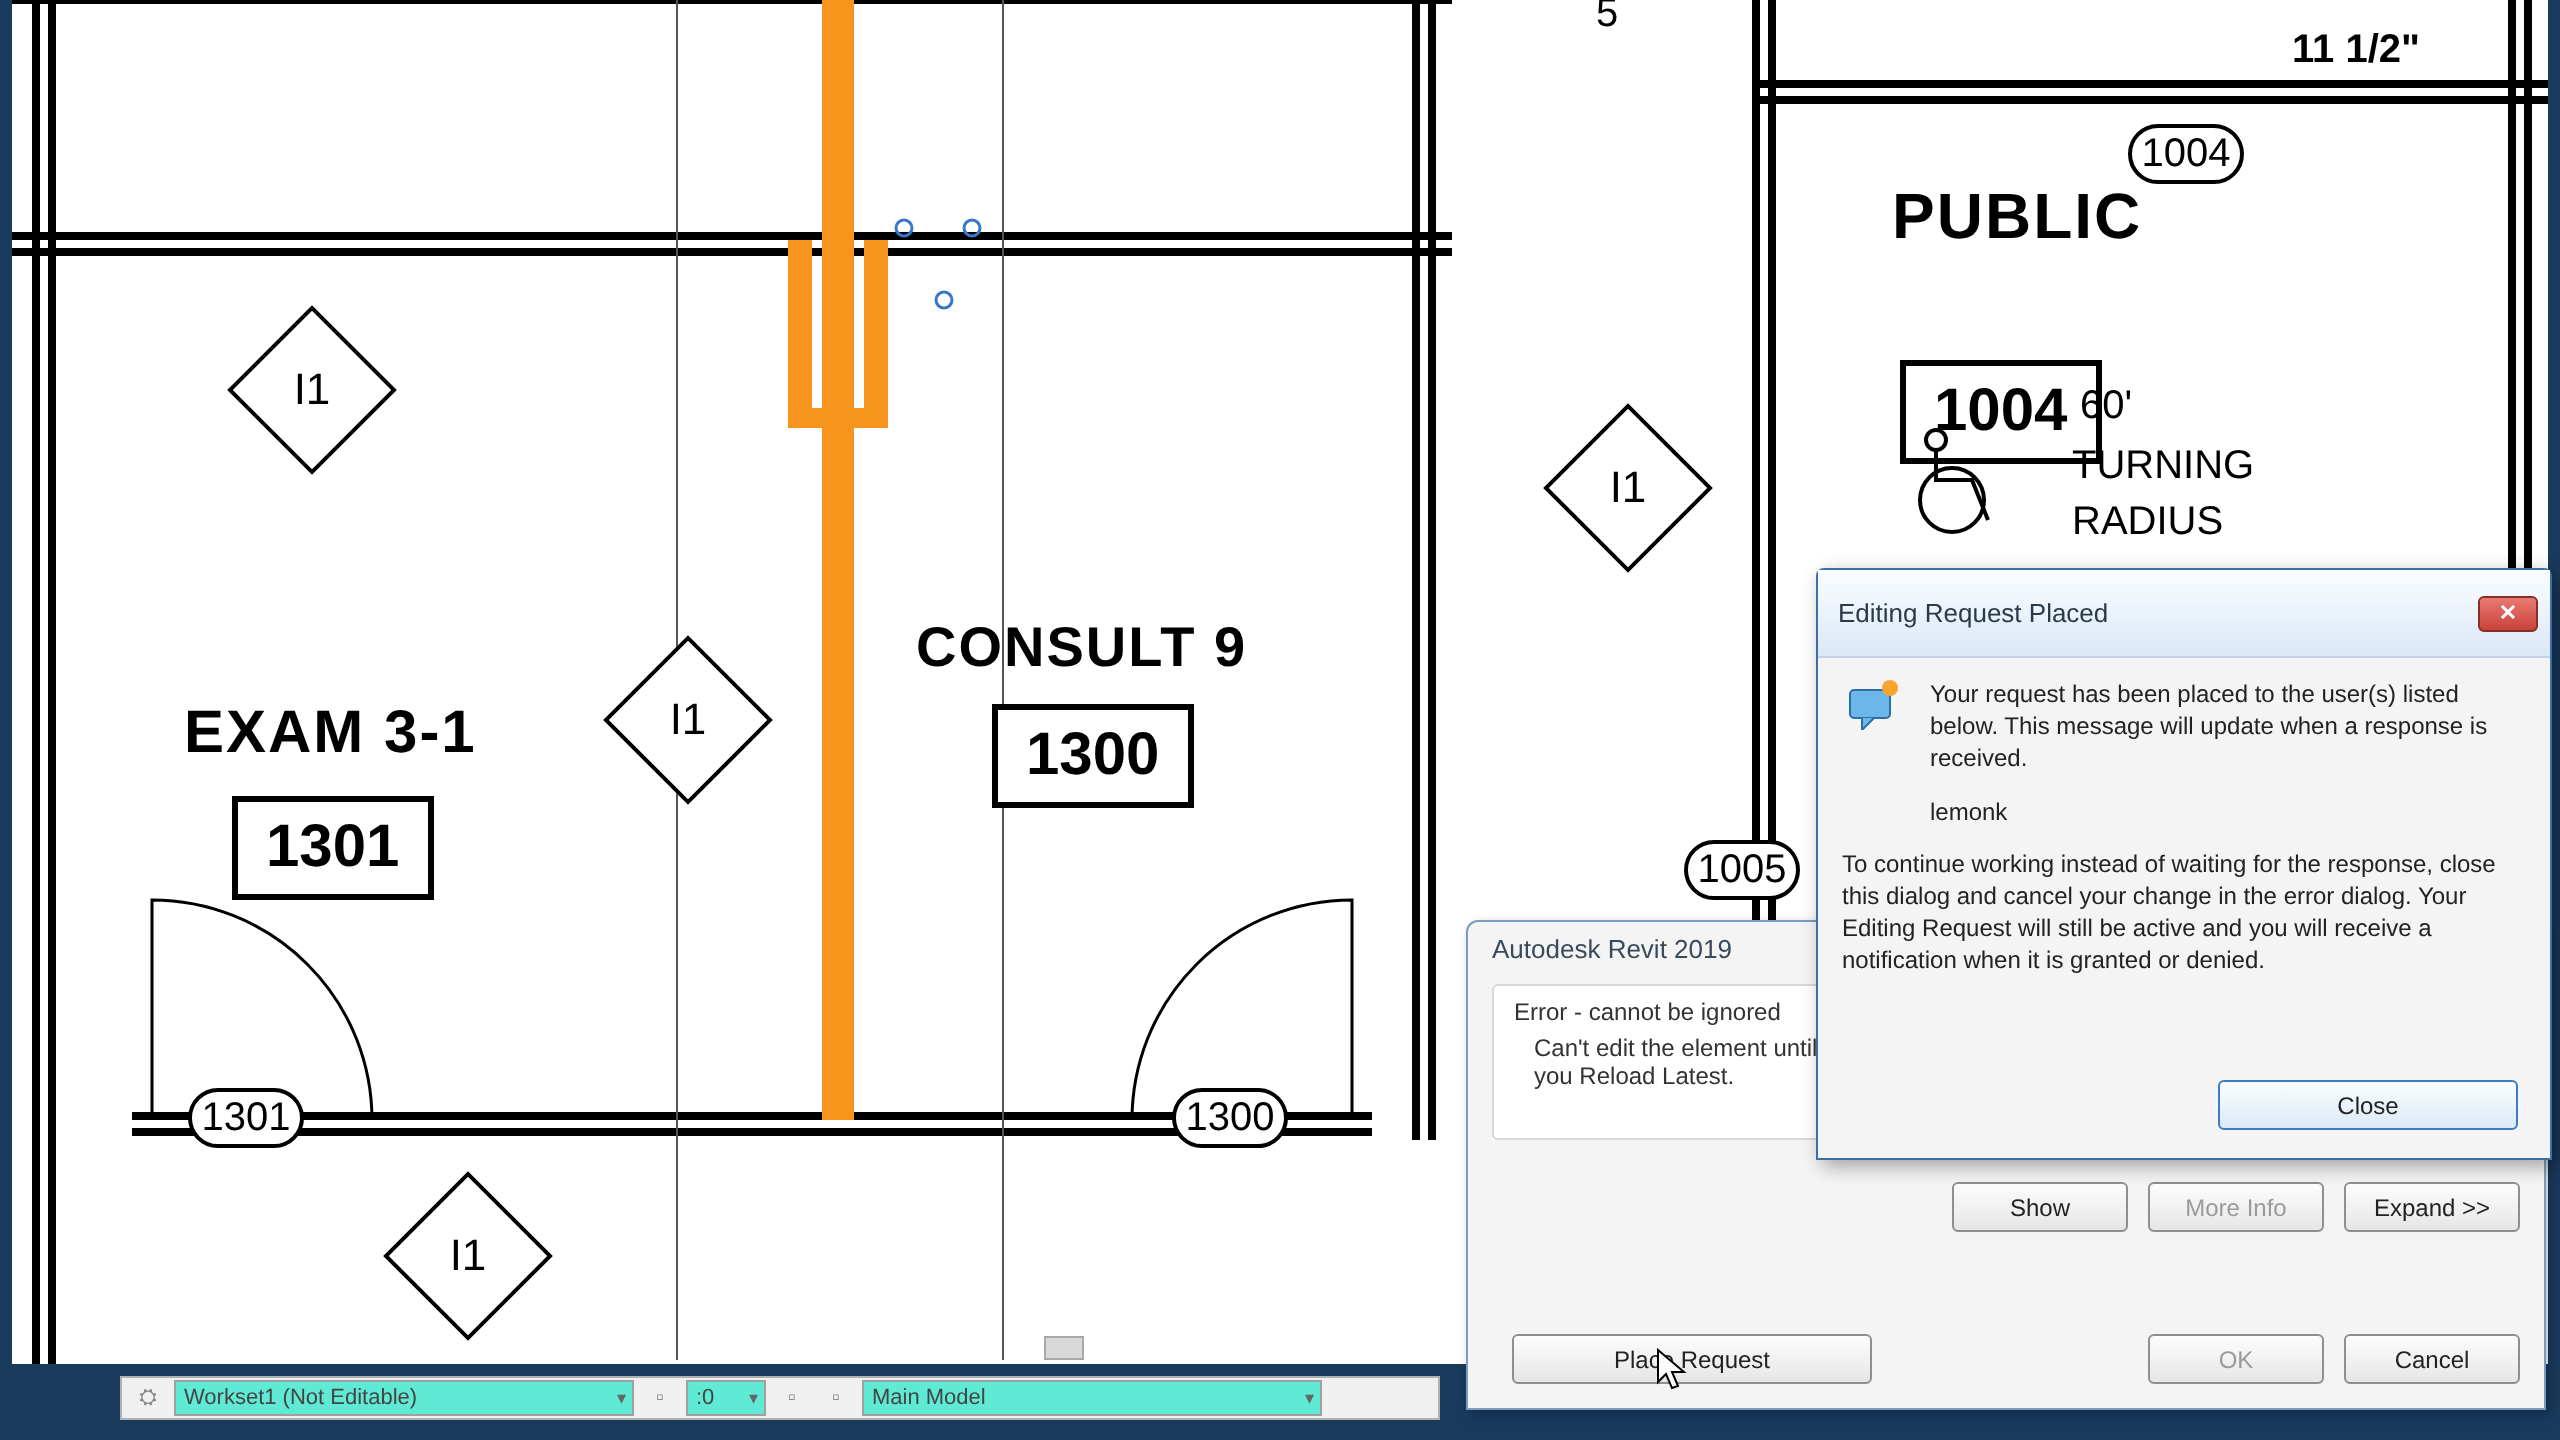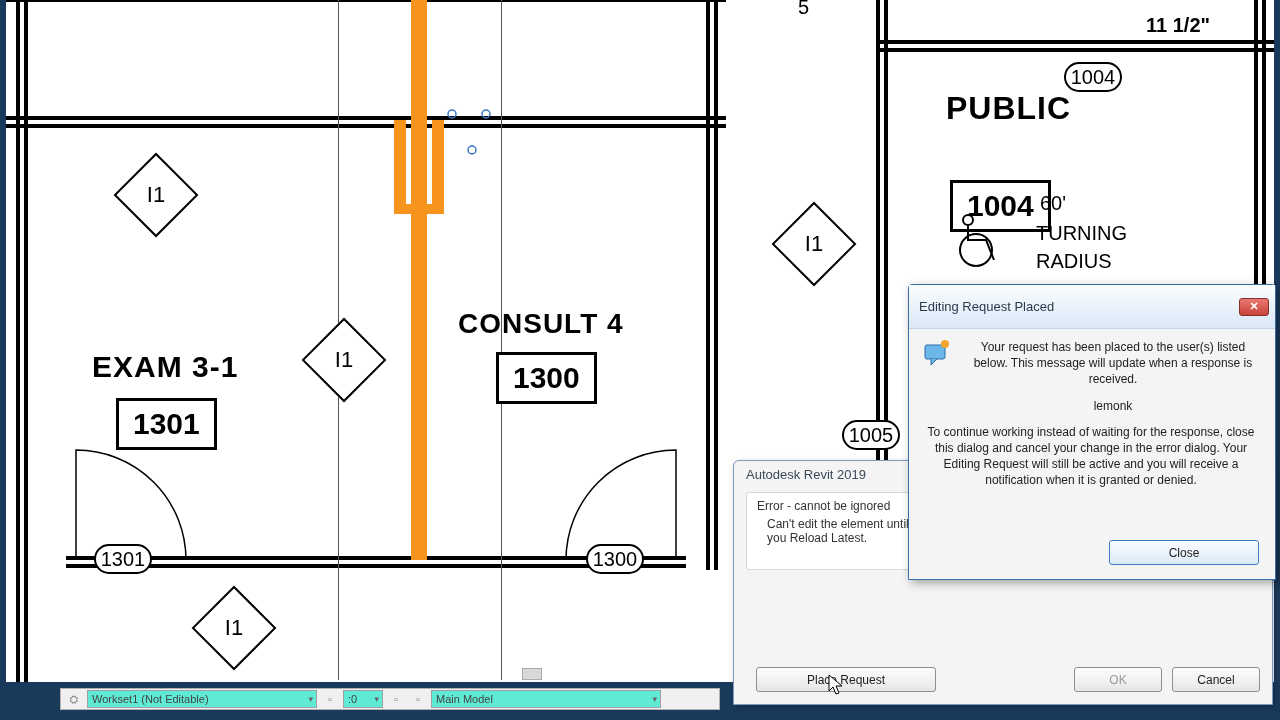--- a/index.html
+++ b/index.html
@@ -71,21 +71,21 @@
   }
   .info-dialog .titlebar {
     height: 44px; background: linear-gradient(#fafdff, #dbe8f7);
     border-bottom: 1px solid #c3d3e5; display: flex; align-items: center; padding: 0 6px 0 10px;
     color: #2a3a4a; font-size: 13px; justify-content: space-between;
   }
   .info-dialog .closebtn {
     width: 30px; height: 18px; background: linear-gradient(#e97a72,#c8423a);
     border: 1px solid #843028; border-radius: 3px; color: #fff; display: flex; align-items: center; justify-content: center; font-size: 11px; font-weight: bold;
   }
-  .info-dialog .body { padding: 10px 14px 10px 14px; font-size: 12px; color: #222; text-align: center; }
+  .info-dialog .body { padding: 10px 14px 10px 14px; font-size: 12px; color: #222; }
   .info-dialog .body .toprow { display: flex; gap: 14px; }
   .info-dialog .body .icon { width: 28px; flex: none; }
   .info-dialog .body p { margin-bottom: 10px; line-height: 1.35; }
   .info-dialog .footer { position: absolute; right: 16px; bottom: 14px; }
   .info-dialog .footer .win-btn { min-width: 150px; border-color: #3b7dc4; background: linear-gradient(#fafdff,#dce9f7); }
 
   .cursor { position: absolute; width: 16px; height: 22px; pointer-events: none; }
 
   .dim-text { position:absolute; font-family: Arial,sans-serif; font-size:20px; }
 </style>
@@ -128,21 +128,21 @@
   <div class="diamond" style="left:198px; top:598px;">
       <span>I1</span>
     </div>
   <div class="diamond" style="left:778px; top:214px;">
       <span>I1</span>
     </div>
 
   <div class="room-label" style="left:86px; top:350px; font-size:30px;">EXAM 3-1</div>
   <div class="room-num-box" style="left:110px; top:398px;">1301</div>
 
-  <div class="room-label" style="left:452px; top:308px; font-size:28px;">CONSULT 4</div>
+  <div class="room-label" style="left:452px; top:308px; font-size:28px;">CONSULT 9</div>
   <div class="room-num-box" style="left:490px; top:352px;">1300</div>
 
   <div class="room-label" style="left:940px; top:90px; font-size:32px;">PUBLIC</div>
   <div class="room-num-box" style="left:944px; top:180px;">1004</div>
 
   <div class="grid-bubble" style="left:88px; top:544px; width:58px; height:30px; border-radius:16px;">1301</div>
   <div class="grid-bubble" style="left:580px; top:544px; width:58px; height:30px; border-radius:16px;">1300</div>
   <div class="grid-bubble" style="left:836px; top:420px; width:58px; height:30px; border-radius:16px;">1005</div>
   <div class="grid-bubble" style="left:1058px; top:62px; width:58px; height:30px; border-radius:16px;">1004</div>
 
@@ -181,20 +181,31 @@
   <div class="dd" style="width:230px;">
       <span>Main Model</span>
     </div>
 </div>
 
 <div class="error-dialog">
   <div class="title">Autodesk Revit 2019</div>
   <div class="msgbox">
     <div class="line1">Error - cannot be ignored</div>
     <div class="line2" style="padding-left:10px;">Can't edit the element until 'lemonk' resaves the element to central and relinquishes it and you Reload Latest.</div>
+  </div>
+  <div class="row top">
+    <button class="win-btn">
+        <span>Show</span>
+      </button>
+    <button class="win-btn disabled">
+        <span>More Info</span>
+      </button>
+    <button class="win-btn">
+        <span>Expand &gt;&gt;</span>
+      </button>
   </div>
   <div class="row bottom">
     <button class="win-btn left" style="min-width:180px;">
         <span>Place Request</span>
       </button>
     <button class="win-btn disabled">
         <span>OK</span>
       </button>
     <button class="win-btn">
         <span>Cancel</span>

